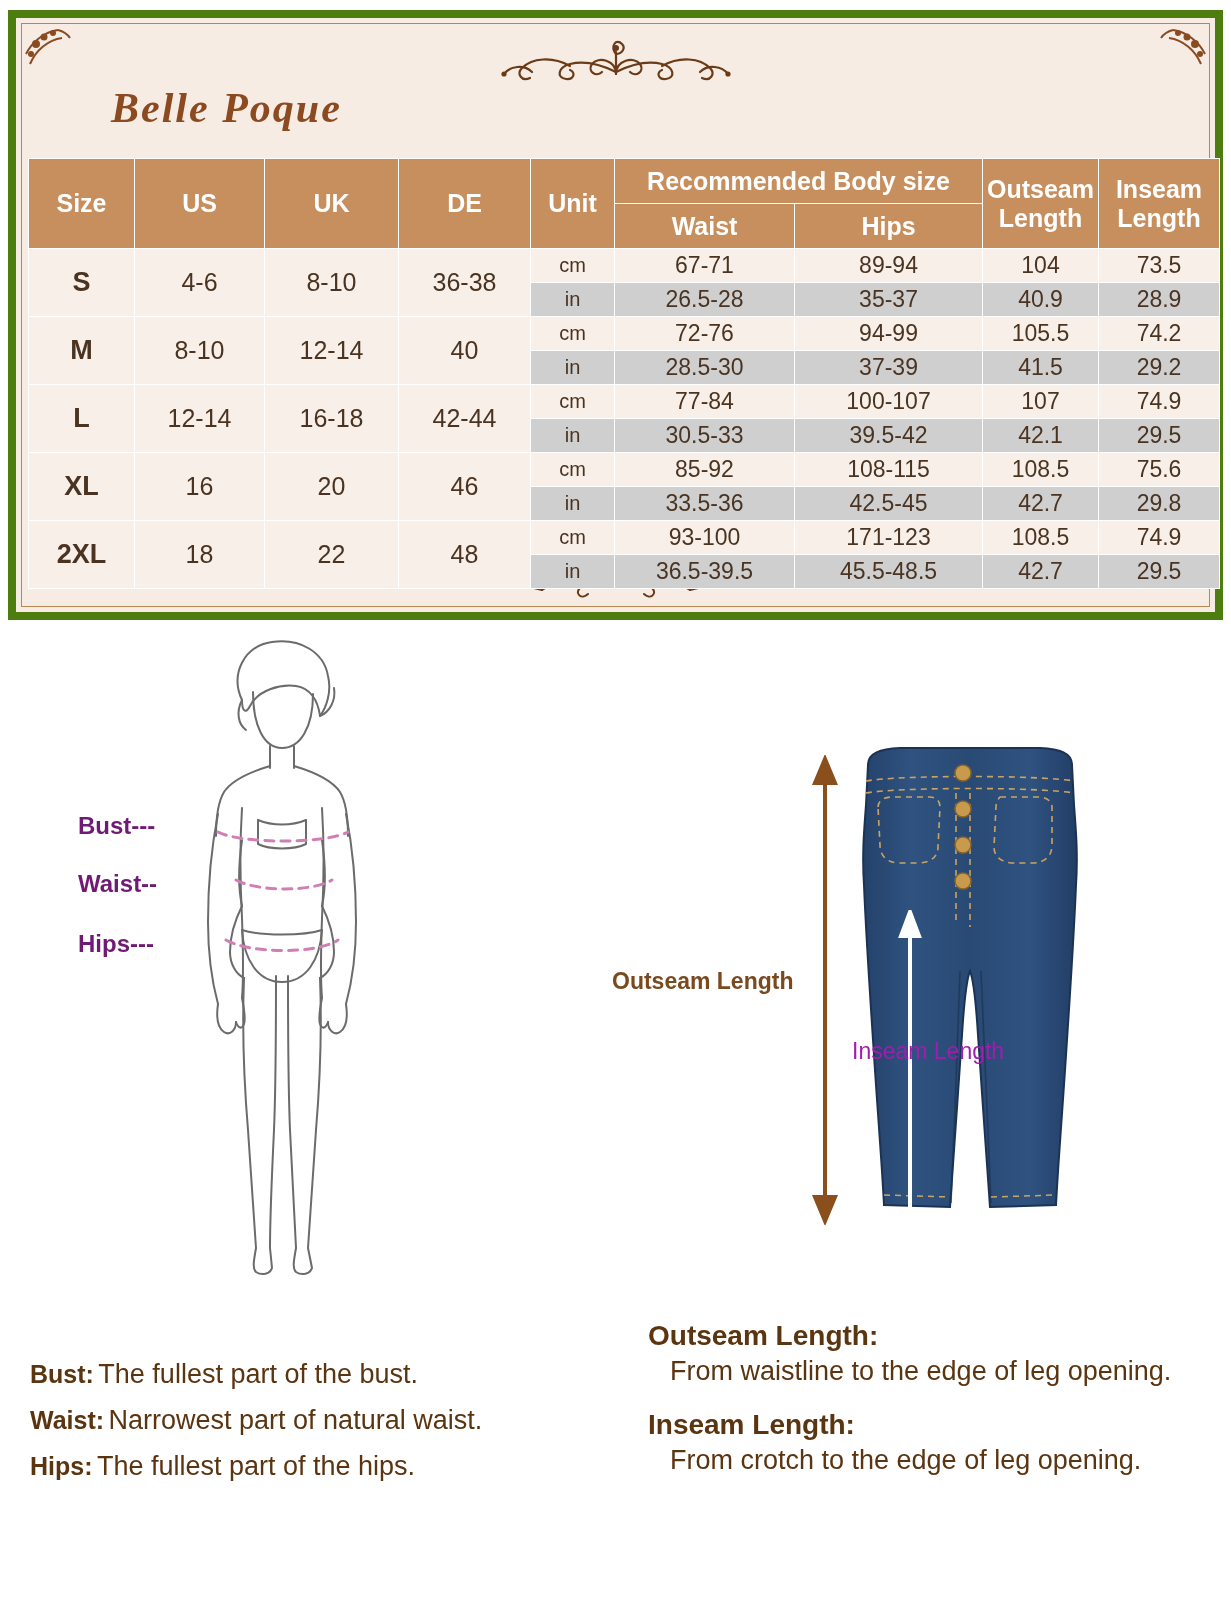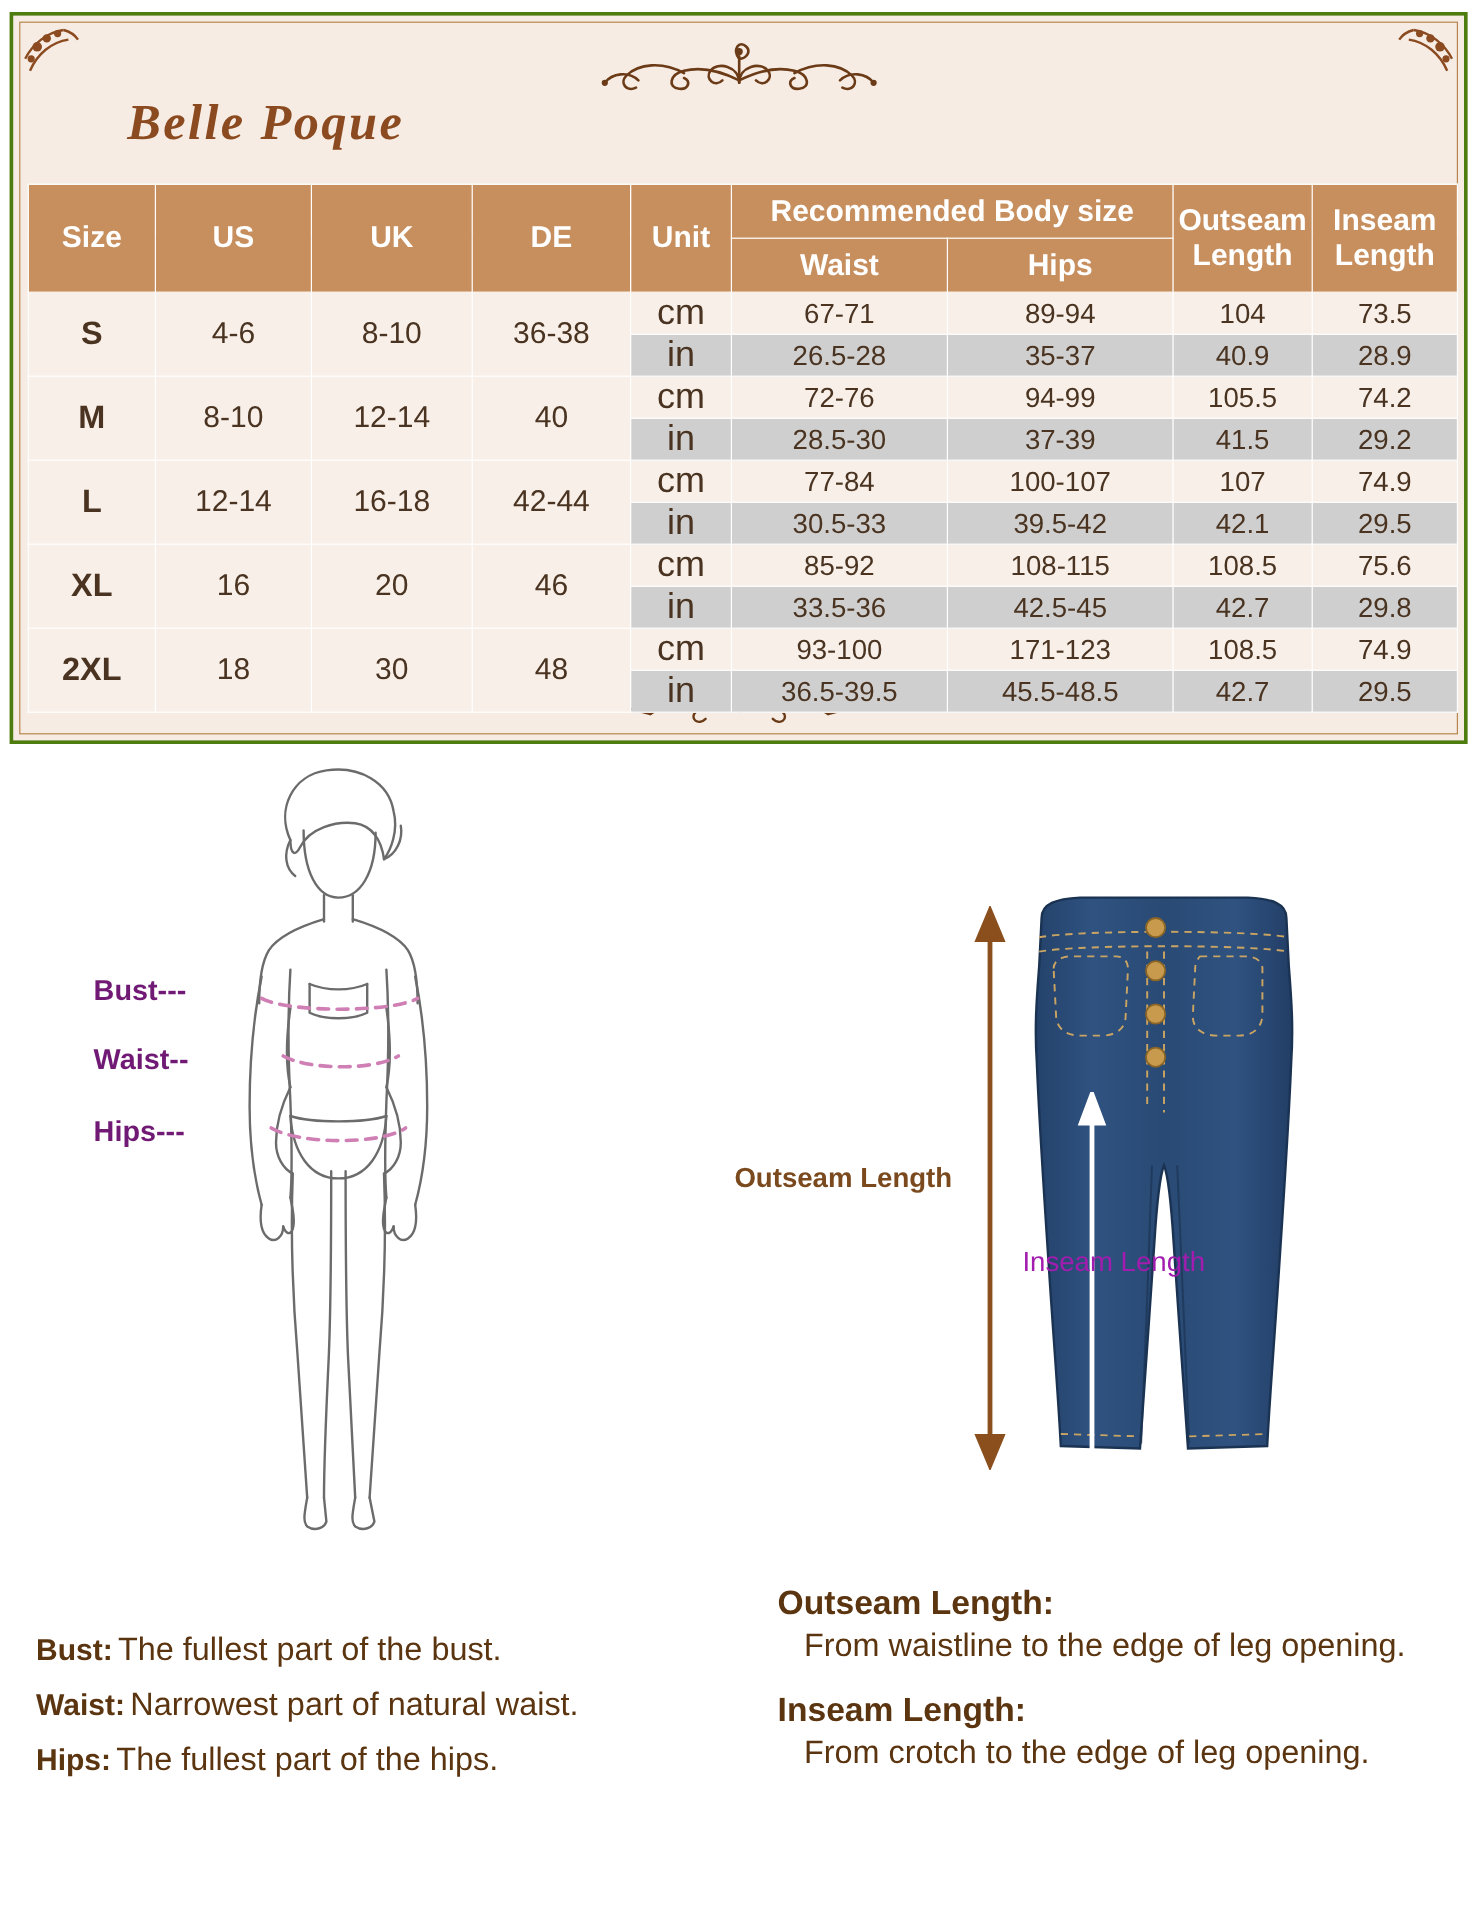--- a/index.html
+++ b/index.html
@@ -17,21 +17,21 @@
   }
 
   
   .card {
     position: absolute;
     left: 8px;
     top: 10px;
     width: 1215px;
     height: 610px;
     background: #f6ece3;
-    border: 3px solid #4d7c0f;
+    border: 8px solid #4d7c0f;
     box-sizing: border-box;
   }
   .card-inner-border {
     position: absolute;
     left: 5px;
     top: 5px;
     right: 5px;
     bottom: 5px;
     border: 1px solid #b8864f;
     pointer-events: none;
@@ -112,21 +112,21 @@
   td.sizecell {
     background: #f7efe8 !important;
     font-weight: bold;
     font-size: 27px;
     color: #4a3421;
   }
   td.plaincell {
     background: #f7efe8 !important;
     font-size: 25px;
   }
-  td.unitcell { font-size: 30px; }
+  td.unitcell { font-size: 20px; }
 
   
   .figure-area {
     position: absolute;
     left: 0;
     top: 630px;
     width: 1231px;
     height: 690px;
   }
   .label-bust, .label-waist, .label-hips {
@@ -372,21 +372,21 @@
         <td class="unitcell">in</td>
         <td>33.5-36</td>
         <td>42.5-45</td>
         <td>42.7</td>
         <td>29.8</td>
       </tr>
 
       <tr class="row-cm">
         <td class="sizecell" rowspan="2">2XL</td>
         <td class="plaincell" rowspan="2">18</td>
-        <td class="plaincell" rowspan="2">30</td>
+        <td class="plaincell" rowspan="2">22</td>
         <td class="plaincell" rowspan="2">48</td>
         <td class="unitcell">cm</td>
         <td>93-100</td>
         <td>171-123</td>
         <td>108.5</td>
         <td>74.9</td>
       </tr>
       <tr class="row-in">
         <td class="unitcell">in</td>
         <td>36.5-39.5</td>

